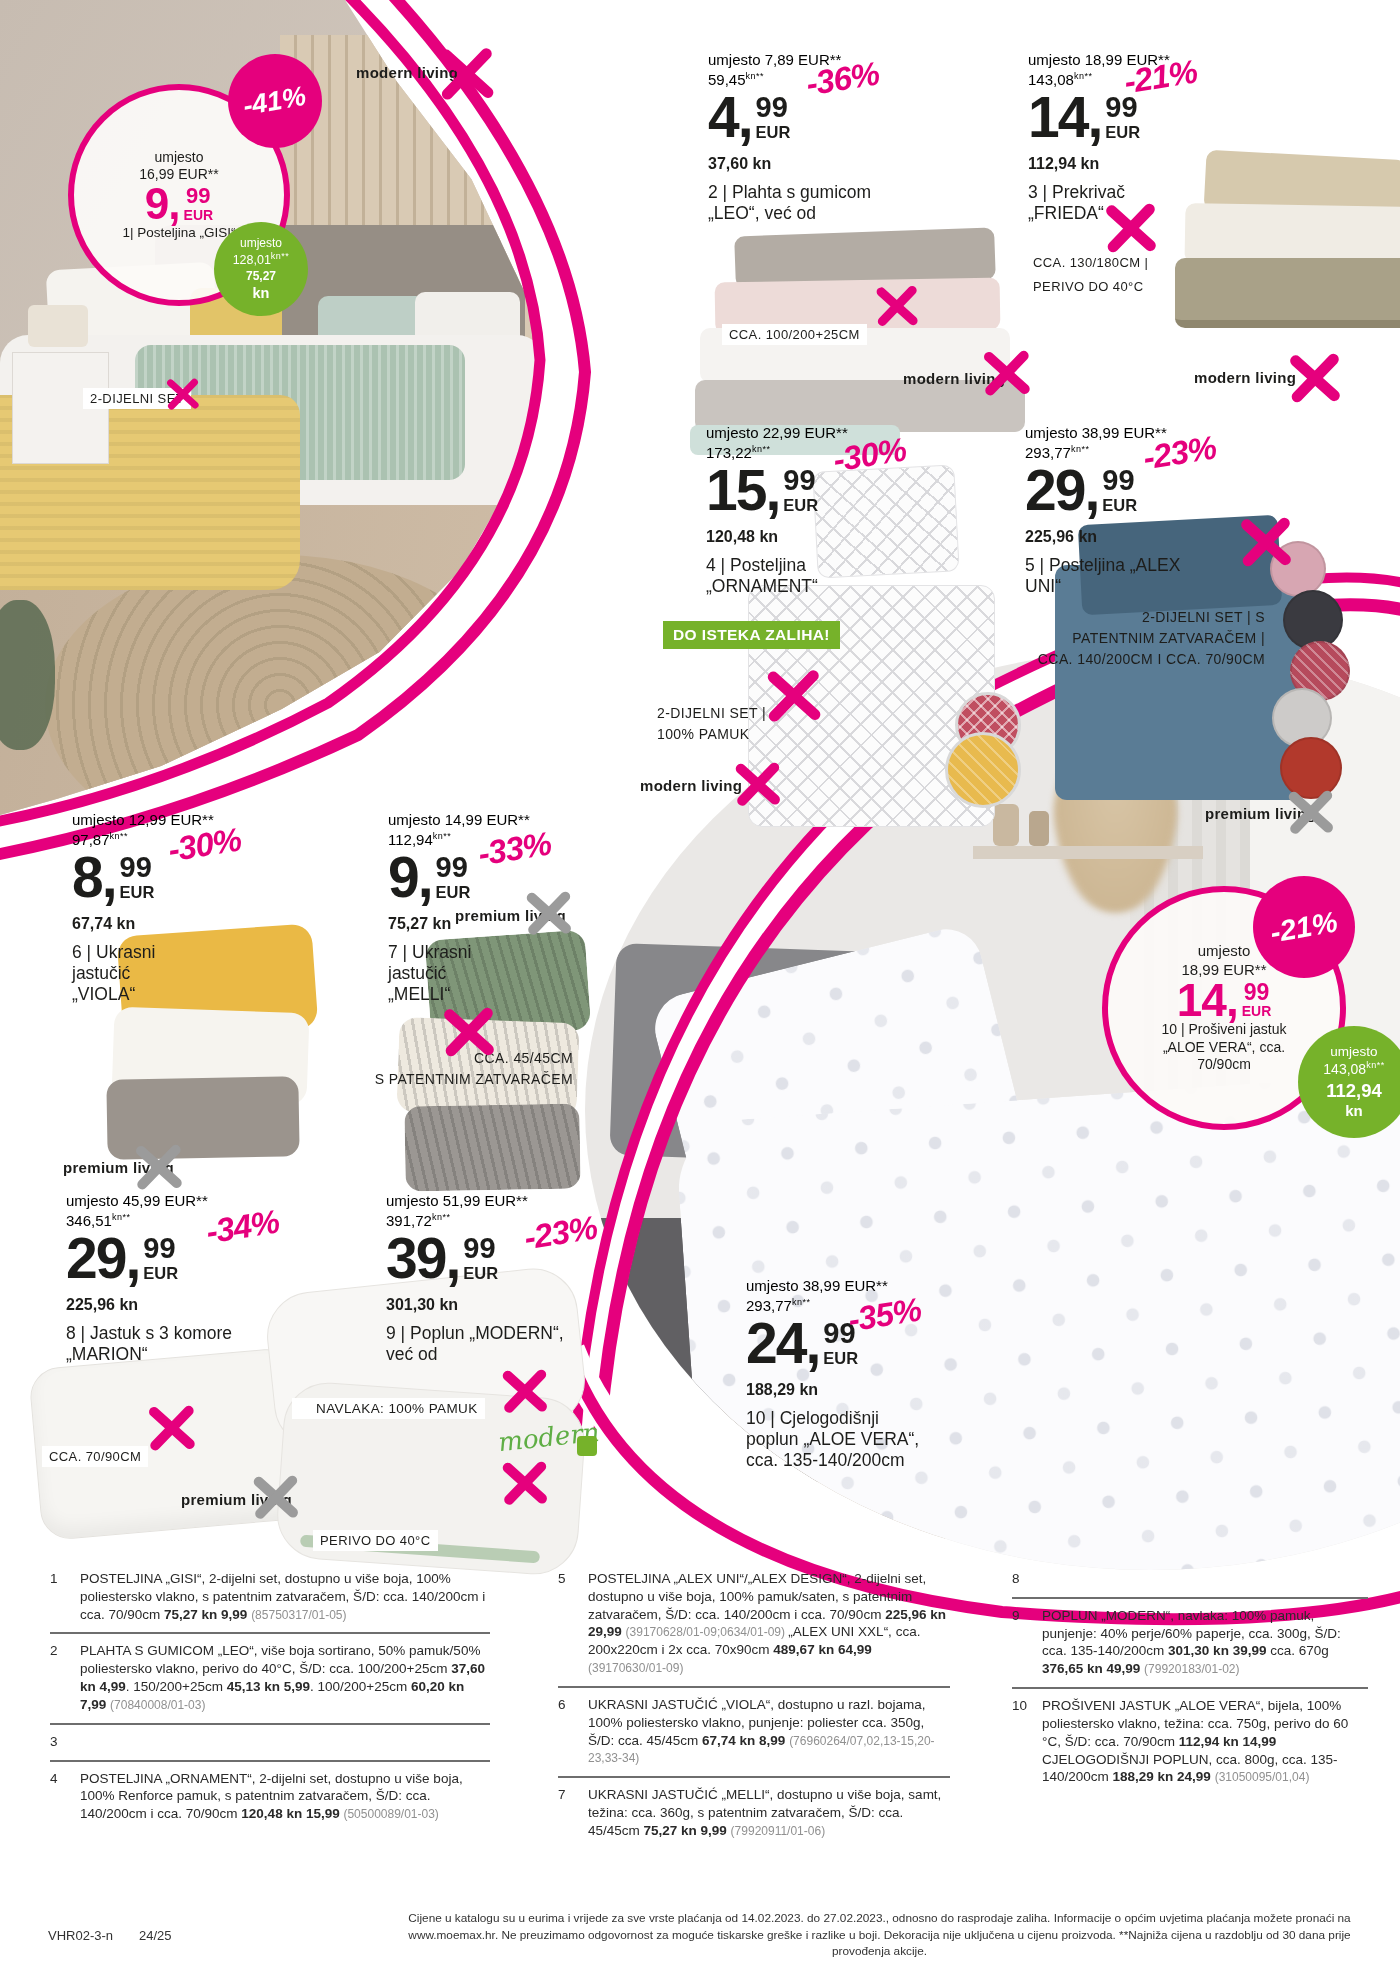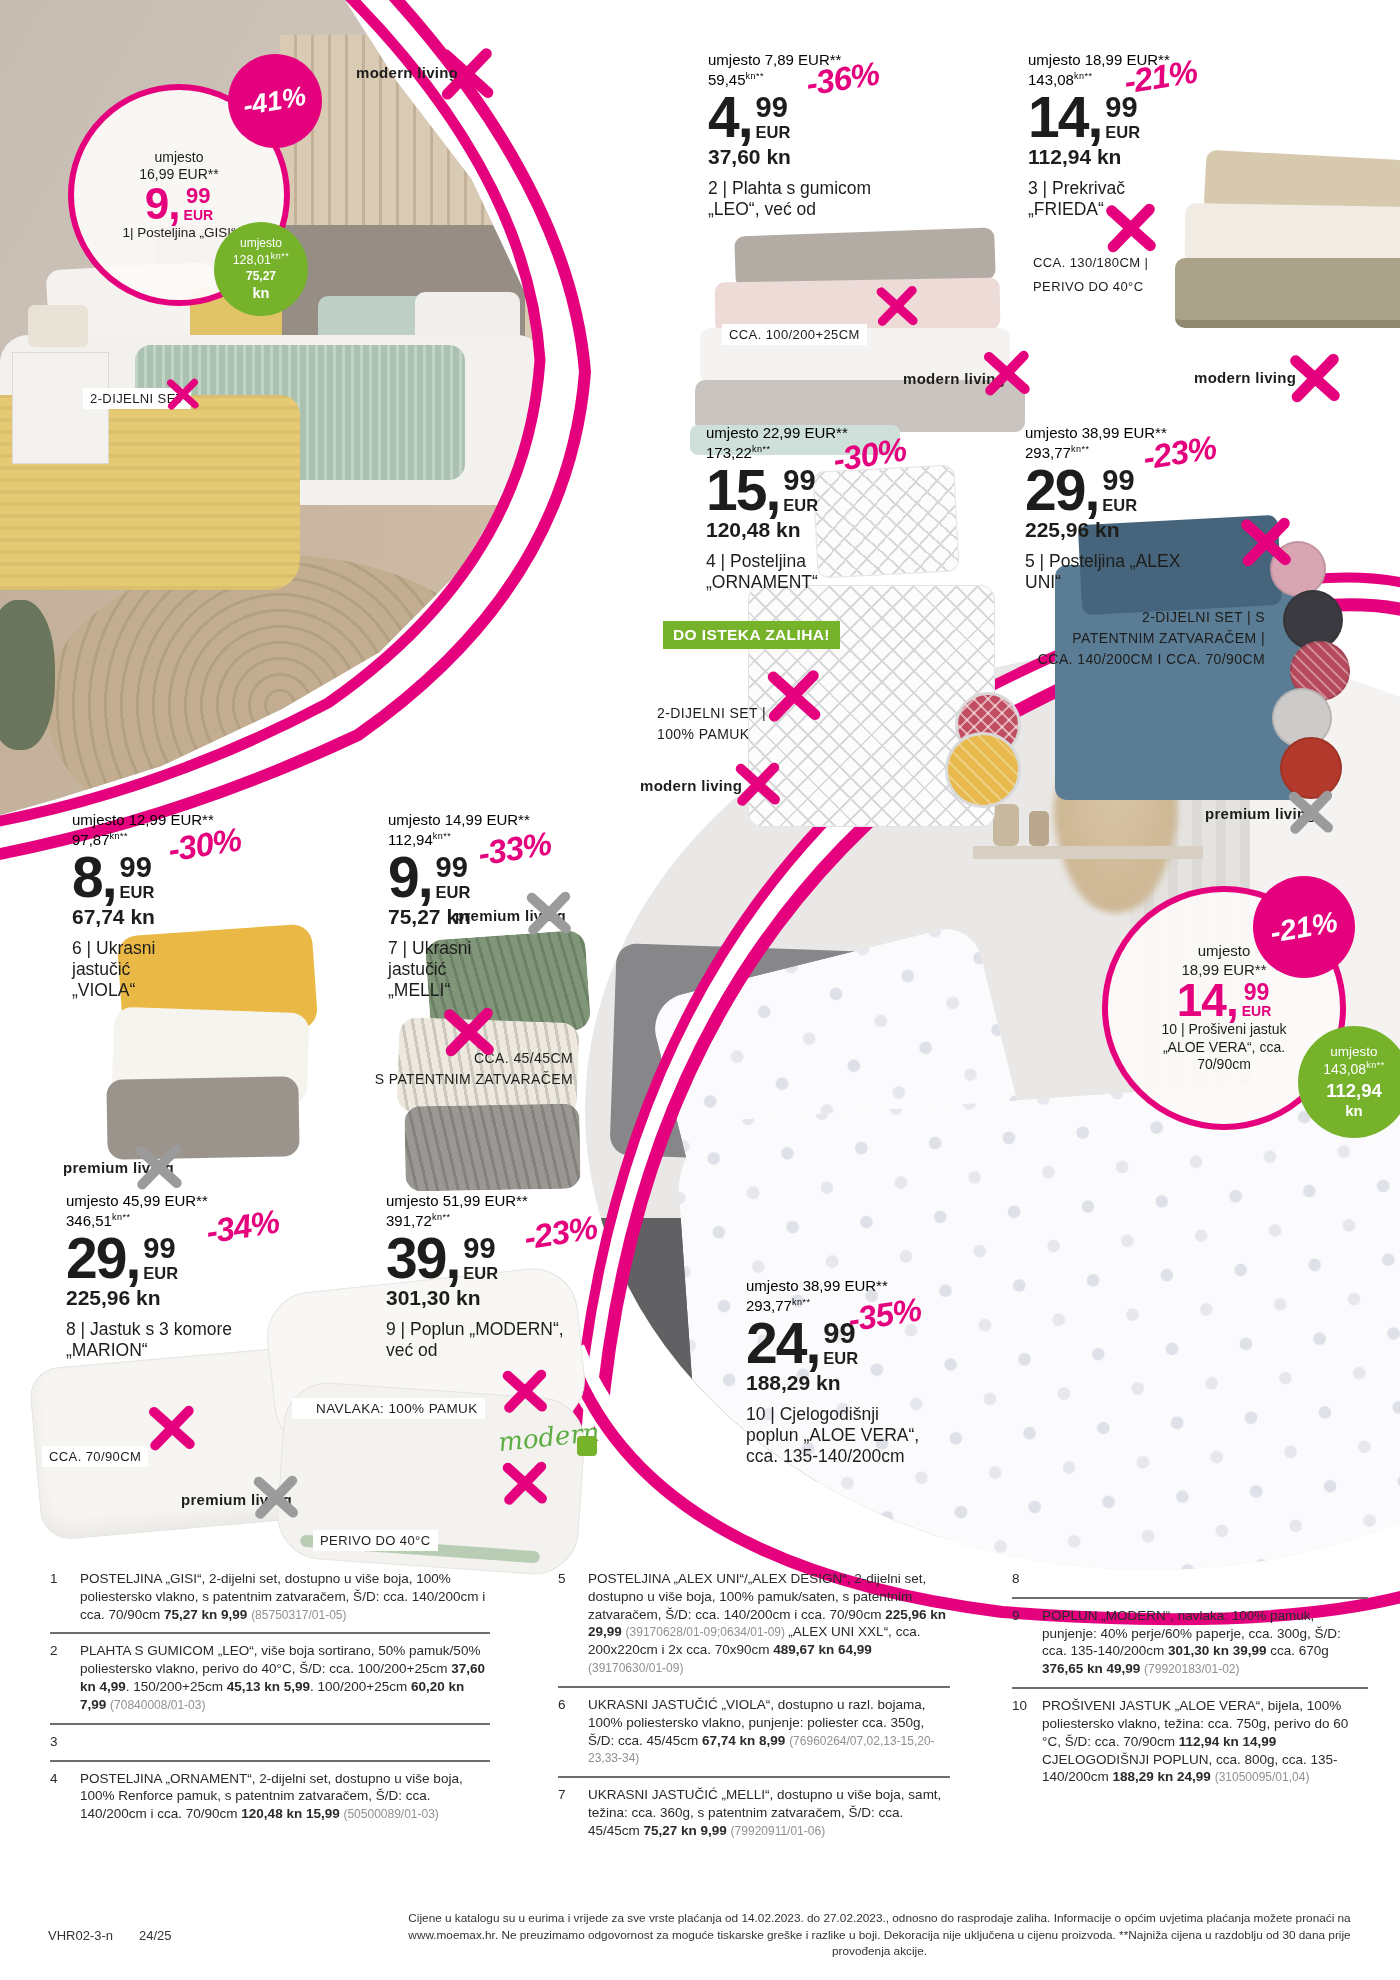--- a/index.html
+++ b/index.html
@@ -18,21 +18,21 @@
   #swoosh{position:absolute;left:0;top:0;z-index:5;pointer-events:none;}
   
   .pblock{position:absolute;z-index:10;}
   .old{font-size:15px;line-height:1.3;color:#000000;}
   .kns{font-size:9px;vertical-align:super;letter-spacing:.5px;}
   .bigprice{display:flex;align-items:flex-start;margin-top:5px;color:#1d1d1b;}
   .bp-int{font-size:57px;font-weight:700;line-height:.82;letter-spacing:-2px;}
   .bp-col{display:inline-flex;flex-direction:column;margin-left:4px;}
   .bp-dec{font-size:29px;font-weight:700;line-height:.95;}
   .bp-cur{font-size:16.5px;font-weight:700;align-self:flex-end;margin-top:1px;}
-  .knprice{font-size:21px;font-weight:700;margin-top:3px;}
+  .knprice{font-size:16px;font-weight:700;margin-top:13px;}
   .pname{font-size:17.5px;margin-top:9px;line-height:1.22;}
   .disc{position:absolute;color:#e5007d;font-size:33px;font-weight:800;font-style:italic;transform:rotate(-9deg);letter-spacing:-1px;z-index:11;}
   
   .bubble{position:absolute;border-radius:50%;background:rgba(252,250,248,.94);border:6px solid #e5007d;display:flex;flex-direction:column;align-items:center;justify-content:center;text-align:center;z-index:12;}
   .badge{position:absolute;border-radius:50%;background:#e5007d;color:#fff;display:flex;align-items:center;justify-content:center;font-weight:800;font-style:italic;z-index:13;}
   .badge span{transform:rotate(-10deg);}
   .gbubble{position:absolute;border-radius:50%;background:#76b22a;color:#fff;display:flex;flex-direction:column;align-items:center;justify-content:center;text-align:center;z-index:13;line-height:1.25;}
   .bub-old{font-size:14px;line-height:1.25;}
   .bub-price{display:flex;align-items:flex-start;color:#e5007d;margin:2px 0;}
   .bub-int{font-size:44px;font-weight:700;line-height:.82;letter-spacing:-1px;}

